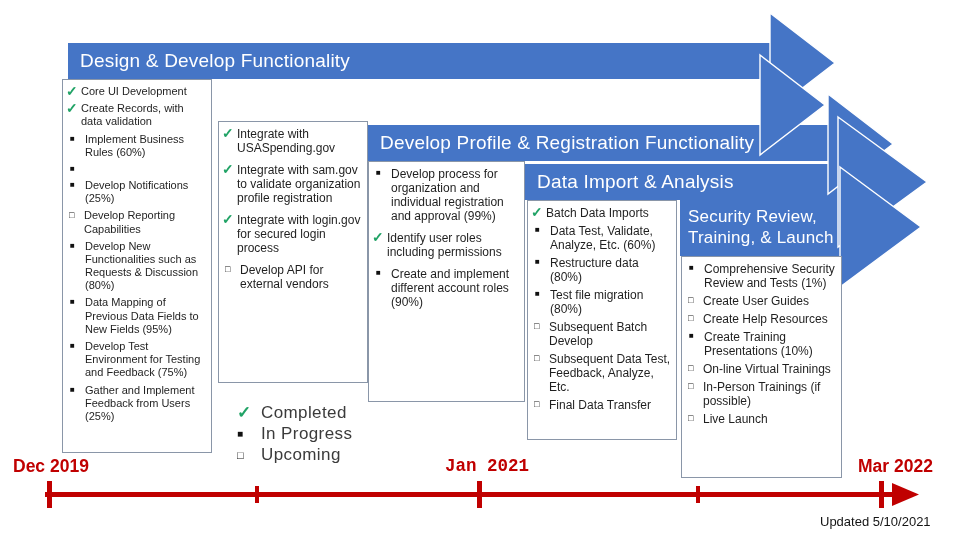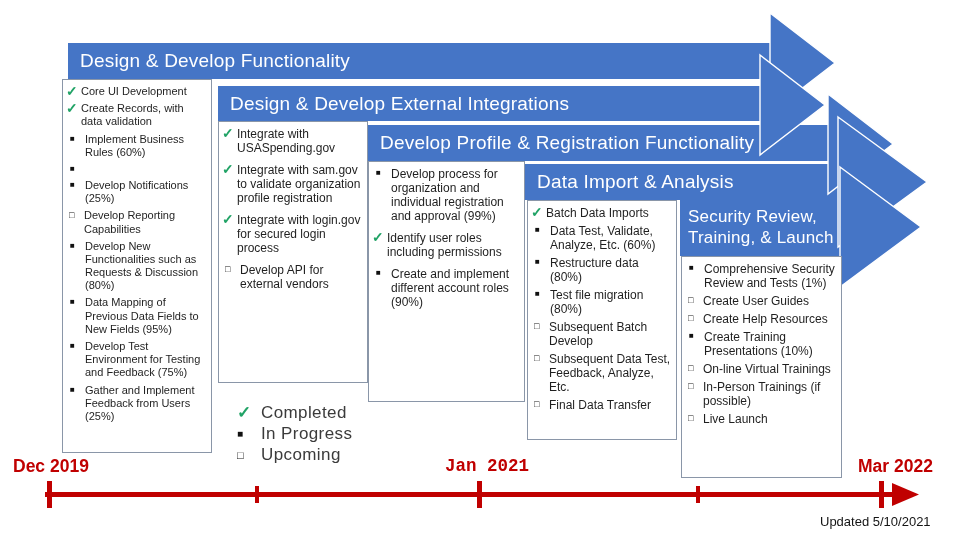--- a/index.html
+++ b/index.html
@@ -42,23 +42,20 @@
   .updated{position:absolute;left:820px;top:514px;width:132px;text-align:left;font-size:13px;color:#141414;}
 </style>
 </head>
 <body>
 
 <div class="stage">
 
   <div class="bar" style="left:68px;top:43px;width:716px;height:36px;">
     <span class="bt">Design &amp; Develop Functionality</span>
   </div>
-  <div class="bar" style="left:218px;top:86px;width:546px;height:35px;">
-    <span class="bt">Design &amp; Develop External Integrations</span>
-  </div>
   <div class="bar" style="left:368px;top:125px;width:464px;height:36px;">
     <span class="bt">Develop Profile &amp; Registration Functionality</span>
   </div>
   <div class="bar" style="left:525px;top:164px;width:315px;height:36px;">
     <span class="bt">Data Import &amp; Analysis</span>
   </div>
   <div class="bar bar5" style="left:680px;top:200px;width:162px;height:56px;padding-left:8px;">
     <span class="bt">Security Review, Training, &amp; Launch</span>
   </div>
 

